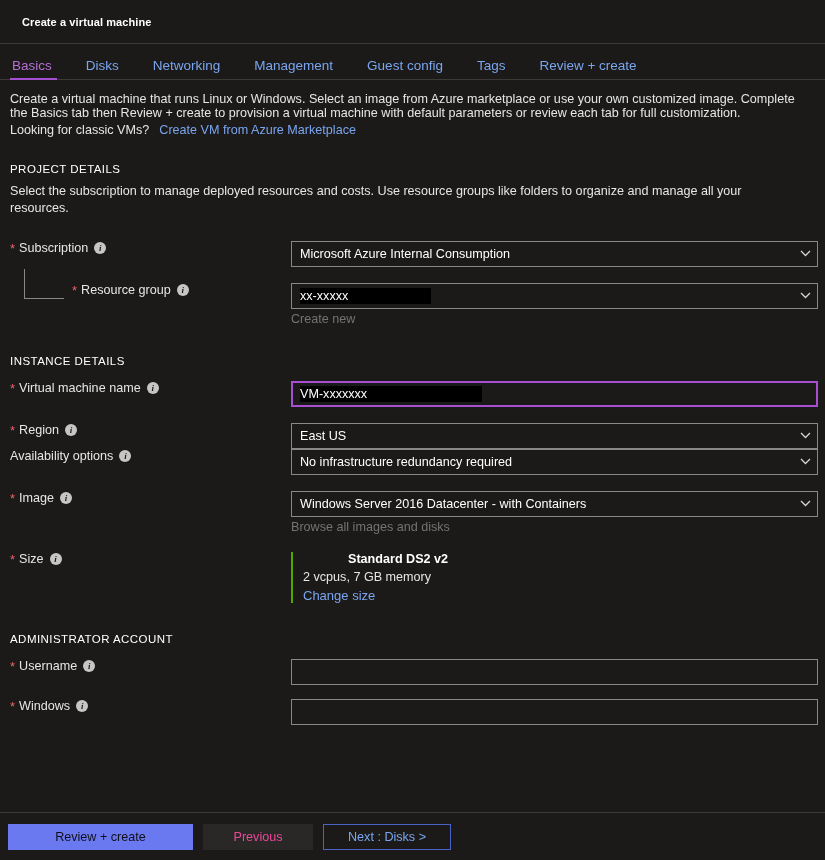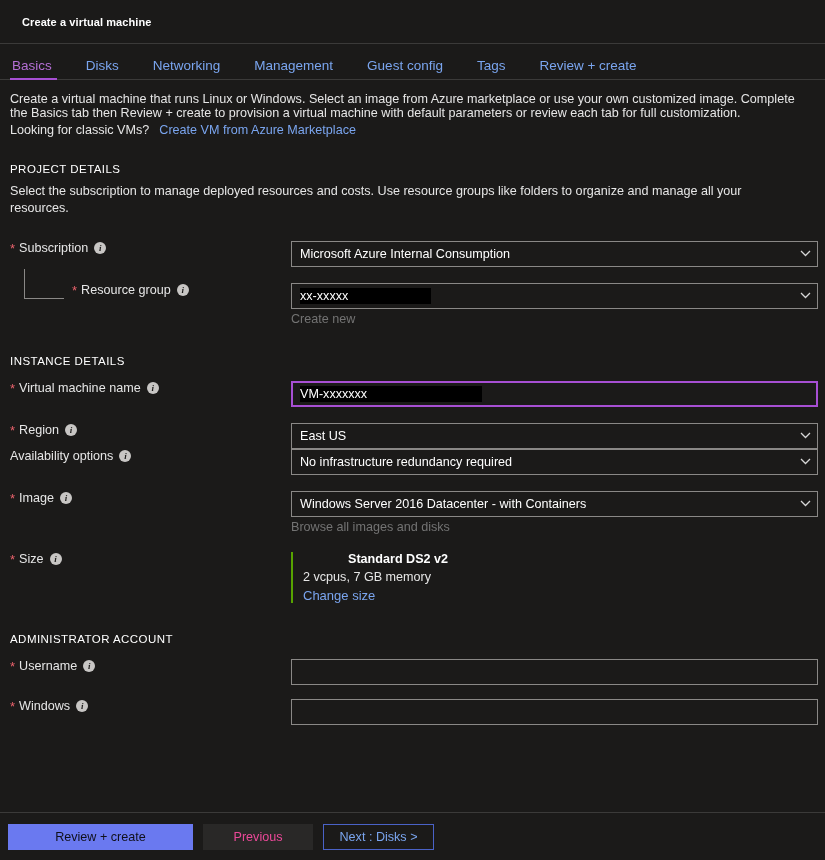--- a/index.html
+++ b/index.html
@@ -114,21 +114,21 @@
     background: #1b1a19; border-top: 1px solid #3b3a39;
     display: flex; align-items: center; padding-left: 8px; gap: 10px;
   }
   .btn {
     height: 26px; font-size: 12.6px; display: inline-flex;
     align-items: center; justify-content: center; cursor: pointer;
     border: 1px solid transparent; white-space: nowrap;
   }
   .btn-primary { width: 185px; background: #6a79f0; color: #10101a; }
   .btn-disabled { width: 110px; background: #292827; color: #ec4899; cursor: default; }
-  .btn-outline { width: 111px; background: #1b1a19; color: #7aa5ef; border-color: #4a62c7; }
+  .btn-outline { width: 128px; background: #1b1a19; color: #7aa5ef; border-color: #4a62c7; }
 </style>
 </head>
 <body>
 
 <div class="page">
 
   <div class="titlebar">
     <h1>Create a virtual machine</h1>
   </div>
 

